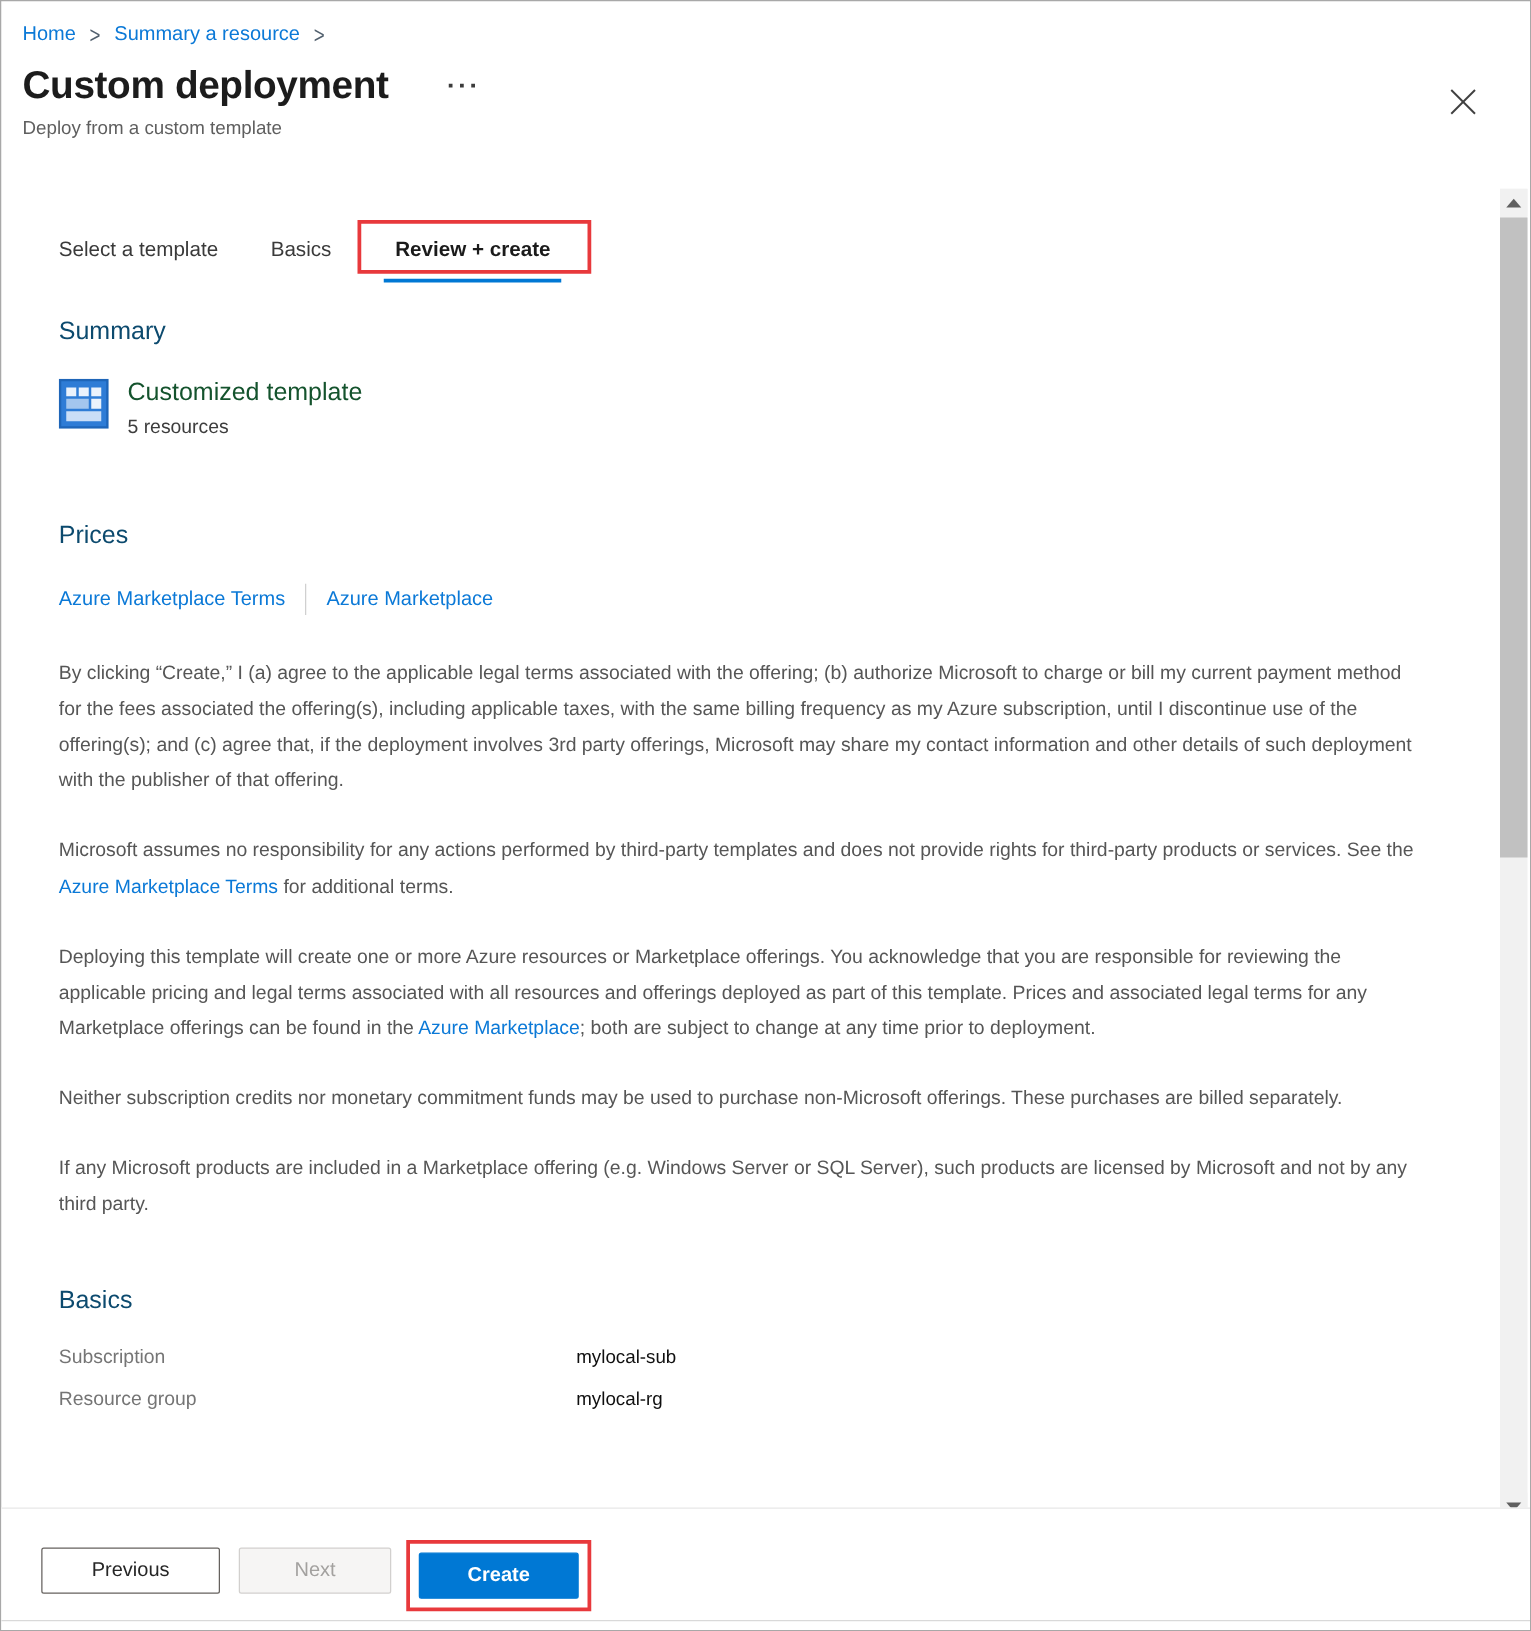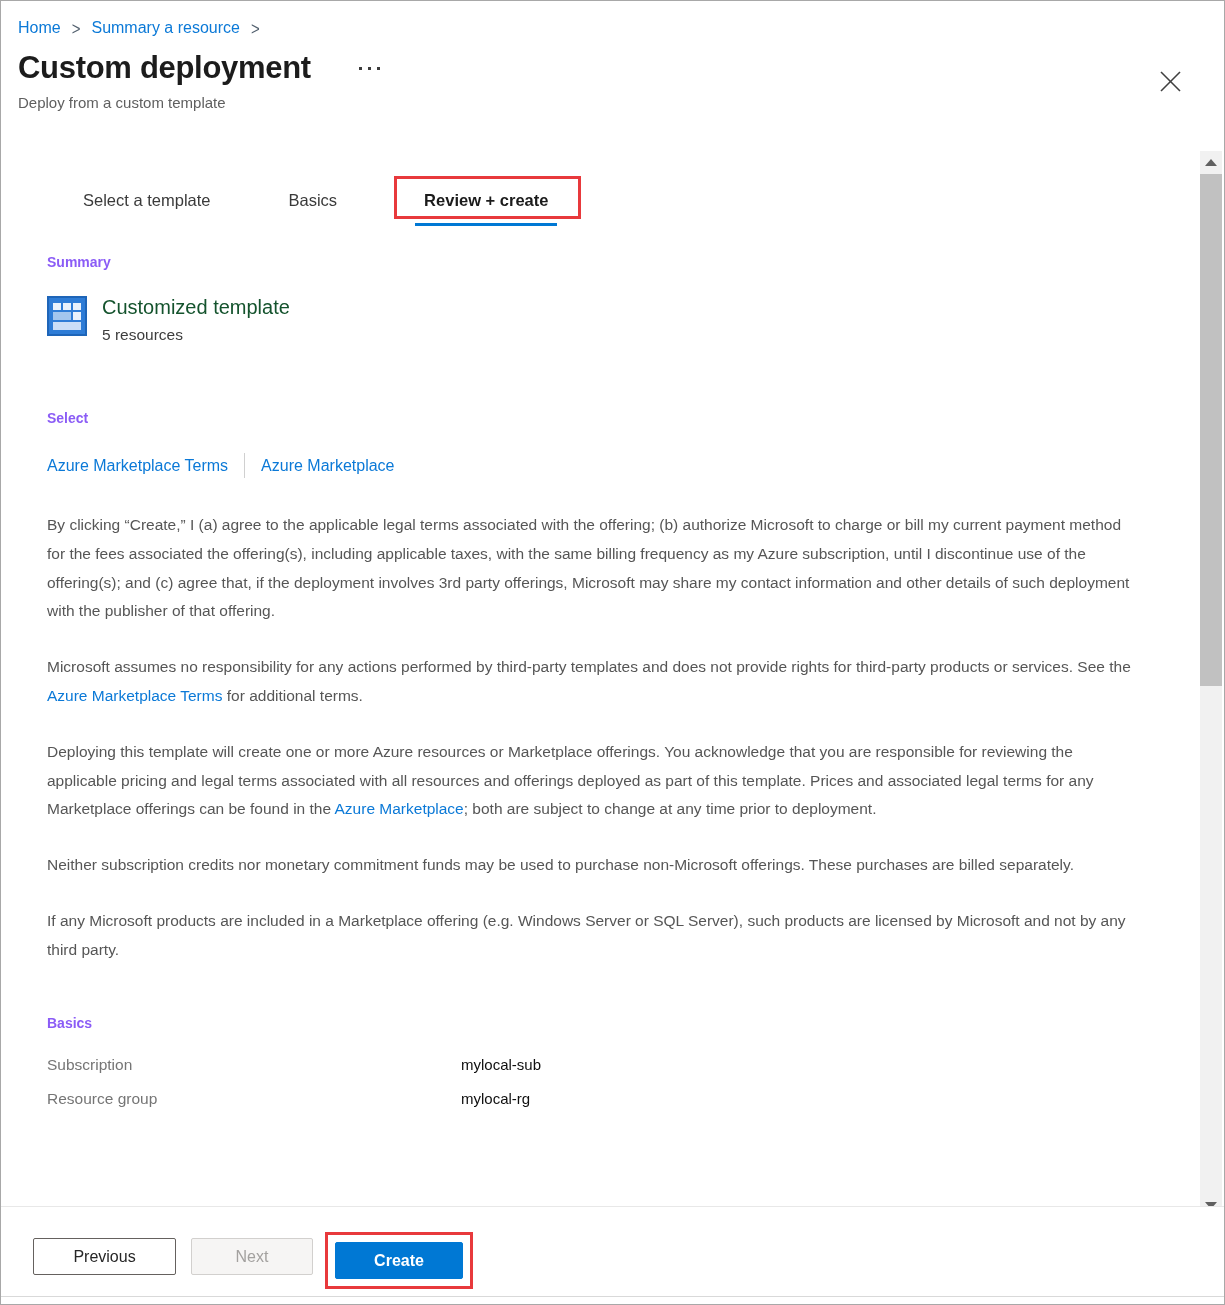--- a/index.html
+++ b/index.html
@@ -25,31 +25,31 @@
   .subtitle { margin-top:8px; font-size:15px; color:#5f5f5f; }
 
   
   .content {
     position:absolute; top:150px; left:0; width:1200px; height:1055px;
     overflow:hidden; padding:40px 56px 0 46px;
   }
 
   
   .tabs { display:flex; align-items:flex-end; gap:42px; font-size:16.5px; color:#3a3a3a; }
-  .tab { padding-bottom:16px; cursor:pointer; white-space:nowrap;margin-left:36px; }
+  .tab { padding-bottom:16px; cursor:pointer; white-space:nowrap; }
   .tab.active {
     font-weight:700; color:#1b1b1b; position:relative;
     padding:0 9px 13px; border-bottom:3px solid #0078d4;
   }
   .tab-red-box {
     position:absolute; left:-21px; right:-24px; top:-15px; bottom:4px;
     border:3px solid #e8393c; pointer-events:none;
   }
 
-  .section-heading { font-size:14px; color:#8b5cf6; font-weight:700; }
+  .section-heading { font-size:20px; color:#0c4a6e; font-weight:400; }
   .h-summary { margin-top:28px; }
 
   .summary-item { margin-top:26px; display:flex; }
   .summary-text { margin-left:15px; }
   .summary-name { font-size:20px; color:#14532d; }
   .summary-count { font-size:15.5px; color:#3d3d3d; margin-top:7px; }
 
   .h-terms { margin-top:66px; }
   .terms-links { margin-top:27px; display:flex; align-items:center; font-size:16px; }
   .terms-links a { color:#0b79d7; text-decoration:none; cursor:pointer; }
@@ -147,21 +147,21 @@
         <rect x="6" y="16" width="18" height="8" fill="#a3c6ee"></rect>
         <rect x="26" y="16" width="8" height="8" fill="#eaf2fc"></rect>
         <rect x="6" y="26" width="28" height="8" fill="#cadef7"></rect>
       </svg>
       <div class="summary-text">
         <div class="summary-name">Customized template</div>
         <div class="summary-count">5 resources</div>
       </div>
     </div>
 
-    <div class="section-heading h-terms">Select</div>
+    <div class="section-heading h-terms">Prices</div>
 
     <div class="terms-links">
       <a>Azure Marketplace Terms</a>
       <span class="v-sep"></span>
       <a>Azure Marketplace</a>
     </div>
 
     <div class="legal">
       <p class="first">By clicking “Create,” I (a) agree to the applicable legal terms associated with the offering; (b) authorize Microsoft to charge or bill my current payment method for the fees associated the offering(s), including applicable taxes, with the same billing frequency as my Azure subscription, until I discontinue use of the offering(s); and (c) agree that, if the deployment involves 3rd party offerings, Microsoft may share my contact information and other details of such deployment with the publisher of that offering.</p>
       <p><span>Microsoft assumes no responsibility for any actions performed by third-party templates and does not provide rights for third-party products or services. See the </span><a>Azure Marketplace Terms</a><span> for additional terms.</span></p>

